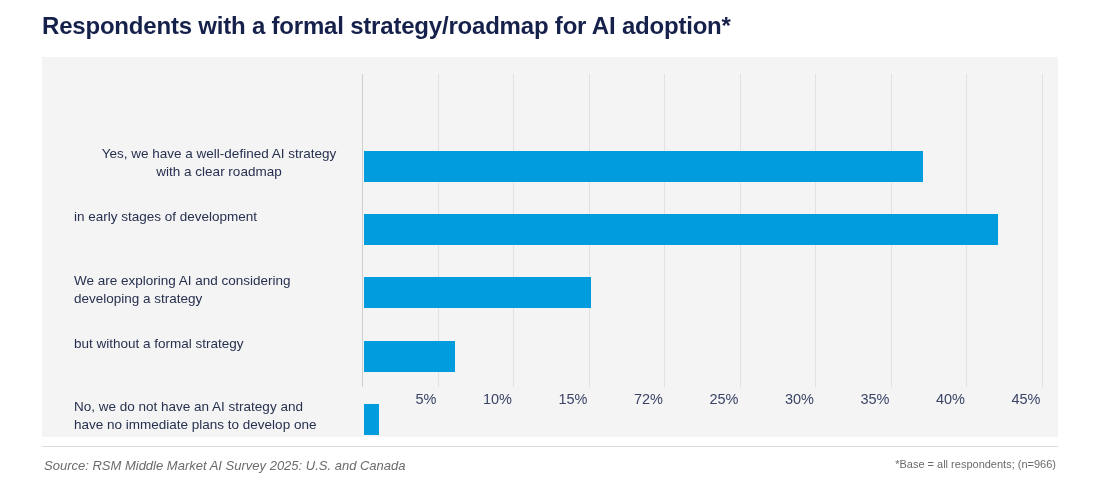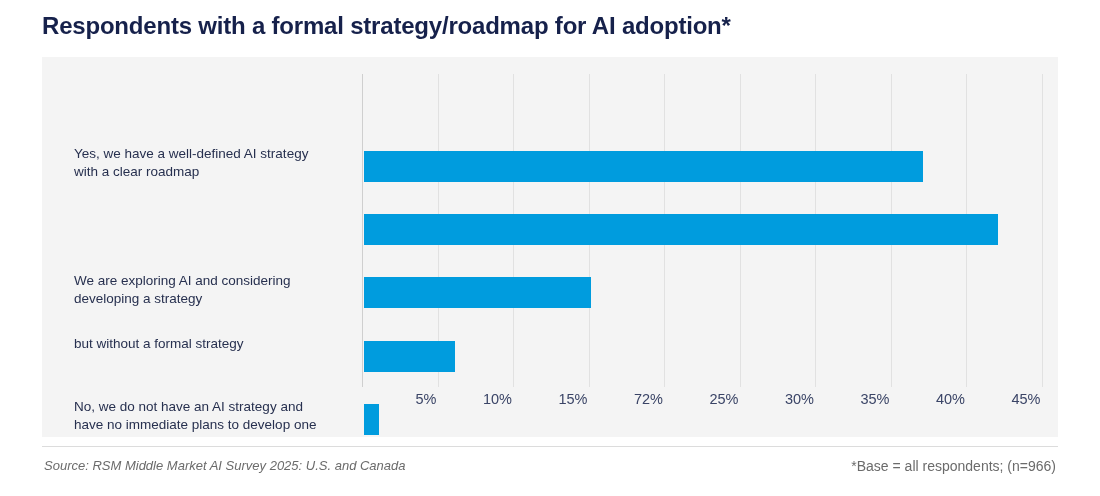--- a/index.html
+++ b/index.html
@@ -96,40 +96,41 @@
     position:absolute;
     left:44px;top:458px;
     font-size:13px;
     color:#6b6b6b;
     white-space:nowrap;
     font-style:italic;
   }
   .base{
     position:absolute;
     right:44px;top:458px;
-    font-size:14px;
+    font-size:11px;
     color:#6b6b6b;
     white-space:nowrap;
   }
 </style>
 </head>
 <body>
 
 <div class="page">
 
   <div class="title">Respondents with a formal strategy/roadmap for AI adoption*</div>
 
   <div class="panel">
 
     <div class="labels">
-      <div class="lbl" style="top:88px;">
+      <div class="lbl" style="top:88px;text-align:center;">
         <span>Yes, we have a well-defined AI strategy</span>
         <span>with a clear roadmap</span>
       </div>
       <div class="lbl" style="top:151px;">
+        <span>in early stages of development</span>
       </div>
       <div class="lbl" style="top:215px;">
         <span>We are exploring AI and considering</span>
         <span>developing a strategy</span>
       </div>
       <div class="lbl" style="top:278px;">
         <span>but without a formal strategy</span>
       </div>
       <div class="lbl" style="top:341px;">
         <span>No, we do not have an AI strategy and</span>

